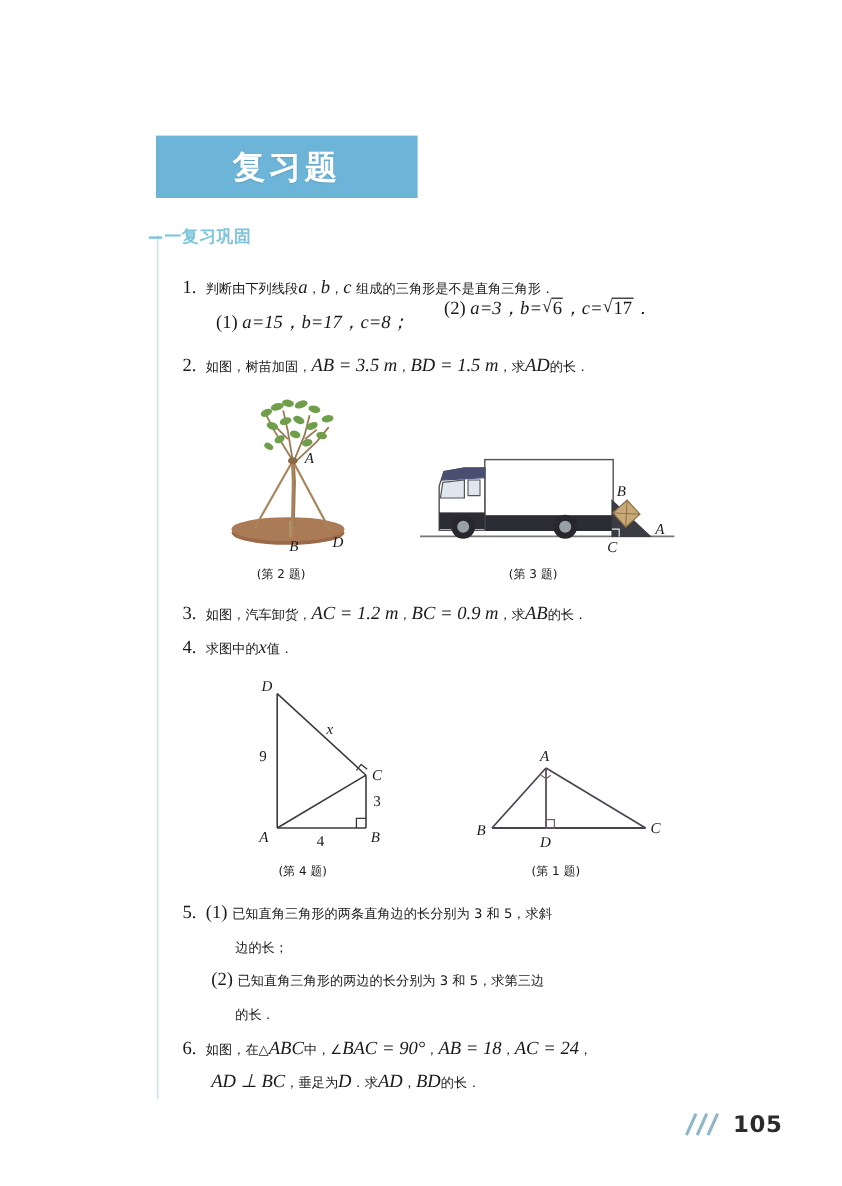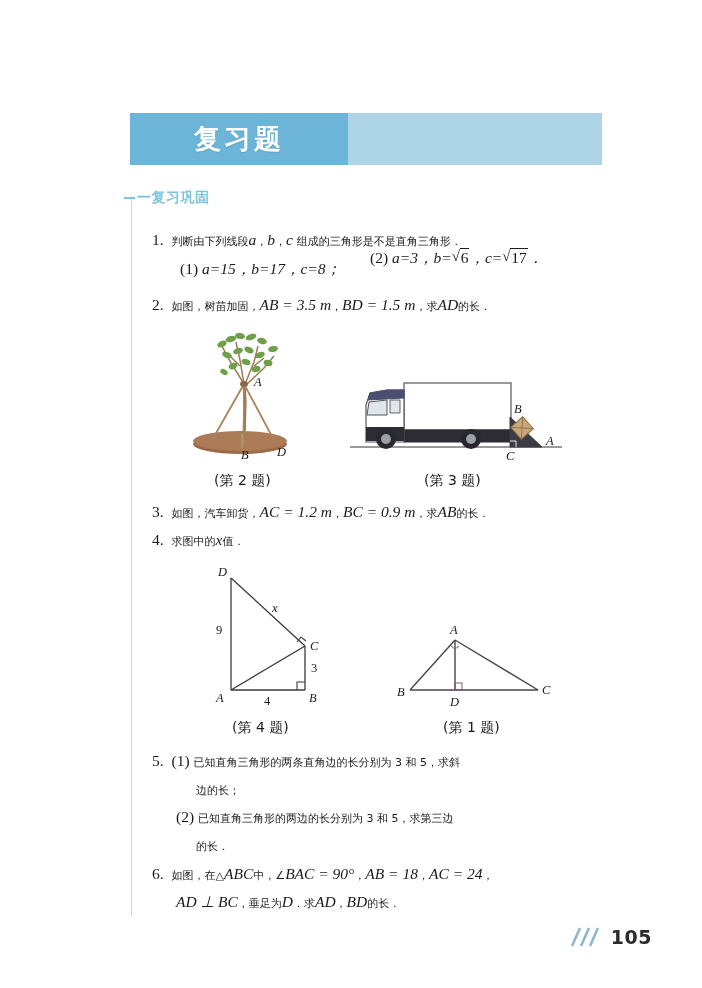--- a/index.html
+++ b/index.html
@@ -17,20 +17,21 @@
   }
 
   
   .banner {
     position: absolute;
     left: 130px;
     top: 113px;
     width: 472px;
     height: 52px;
     display: flex;
+    flex-direction: column;
   }
   .banner-left {
     width: 218px;
     height: 100%;
     background: #6cb4d8;
     display: flex;
     align-items: center;
     justify-content: center;
   }
   .banner-right {
@@ -107,21 +108,21 @@
     padding: 0 1px;
     display: inline-block;
     line-height: 1.15;
   }
 
   
   .figbox { position: absolute; }
   .figcap {
     position: absolute;
     font-family: "DejaVu Sans", "Liberation Sans", sans-serif;
-    font-size: 14px;
+    font-size: 10px;
     color: #1a1a1a;
     white-space: nowrap;
   }
 
   
   .footer {
     position: absolute;
     right: 50px;
     bottom: 40px;
     display: flex;

